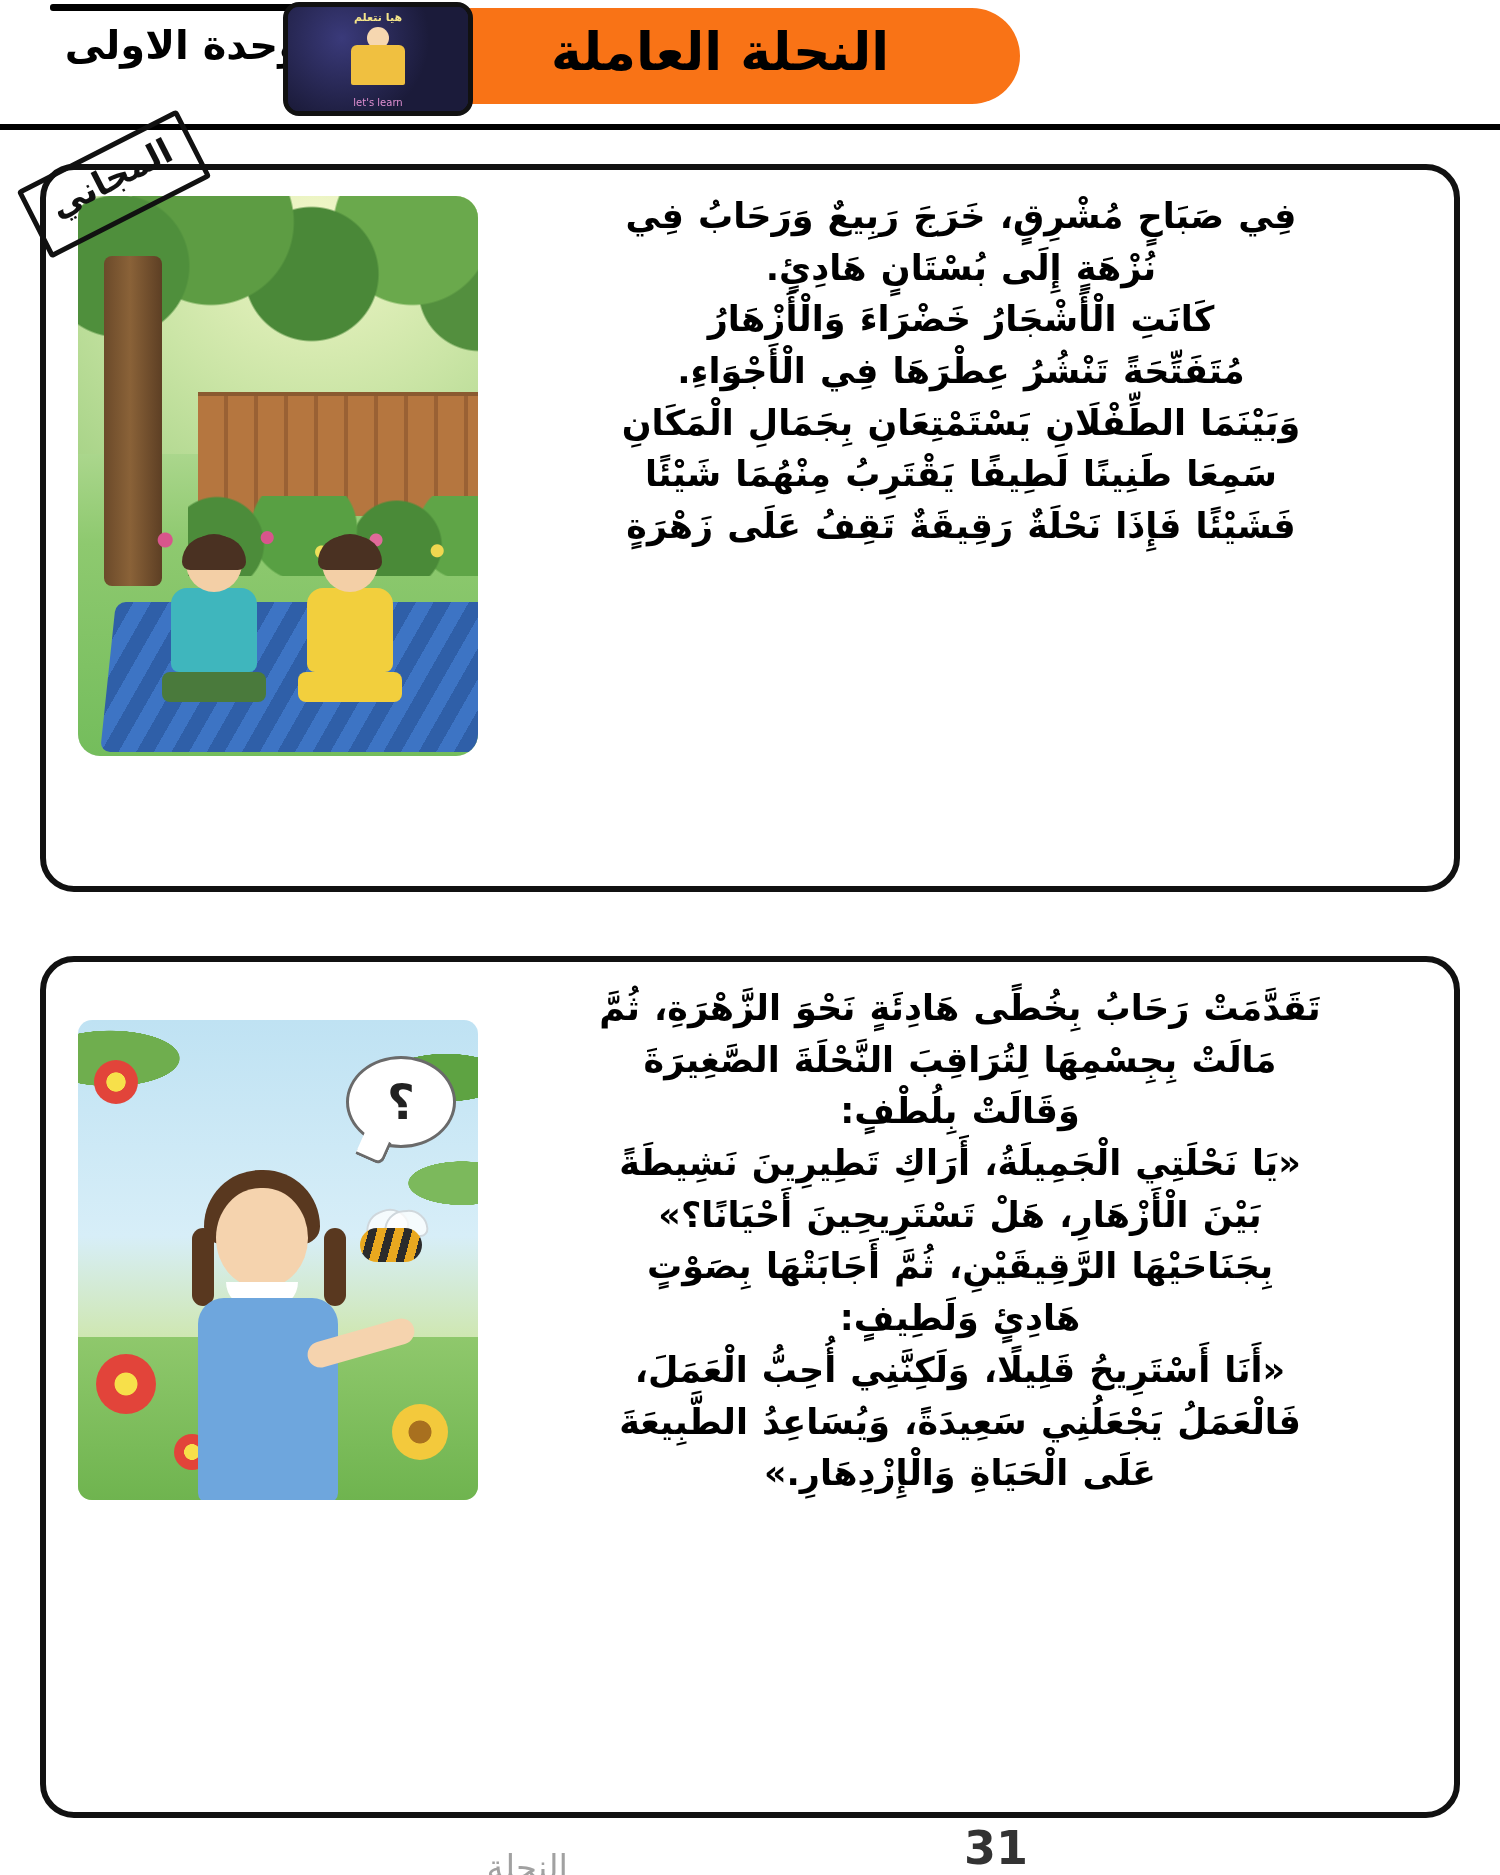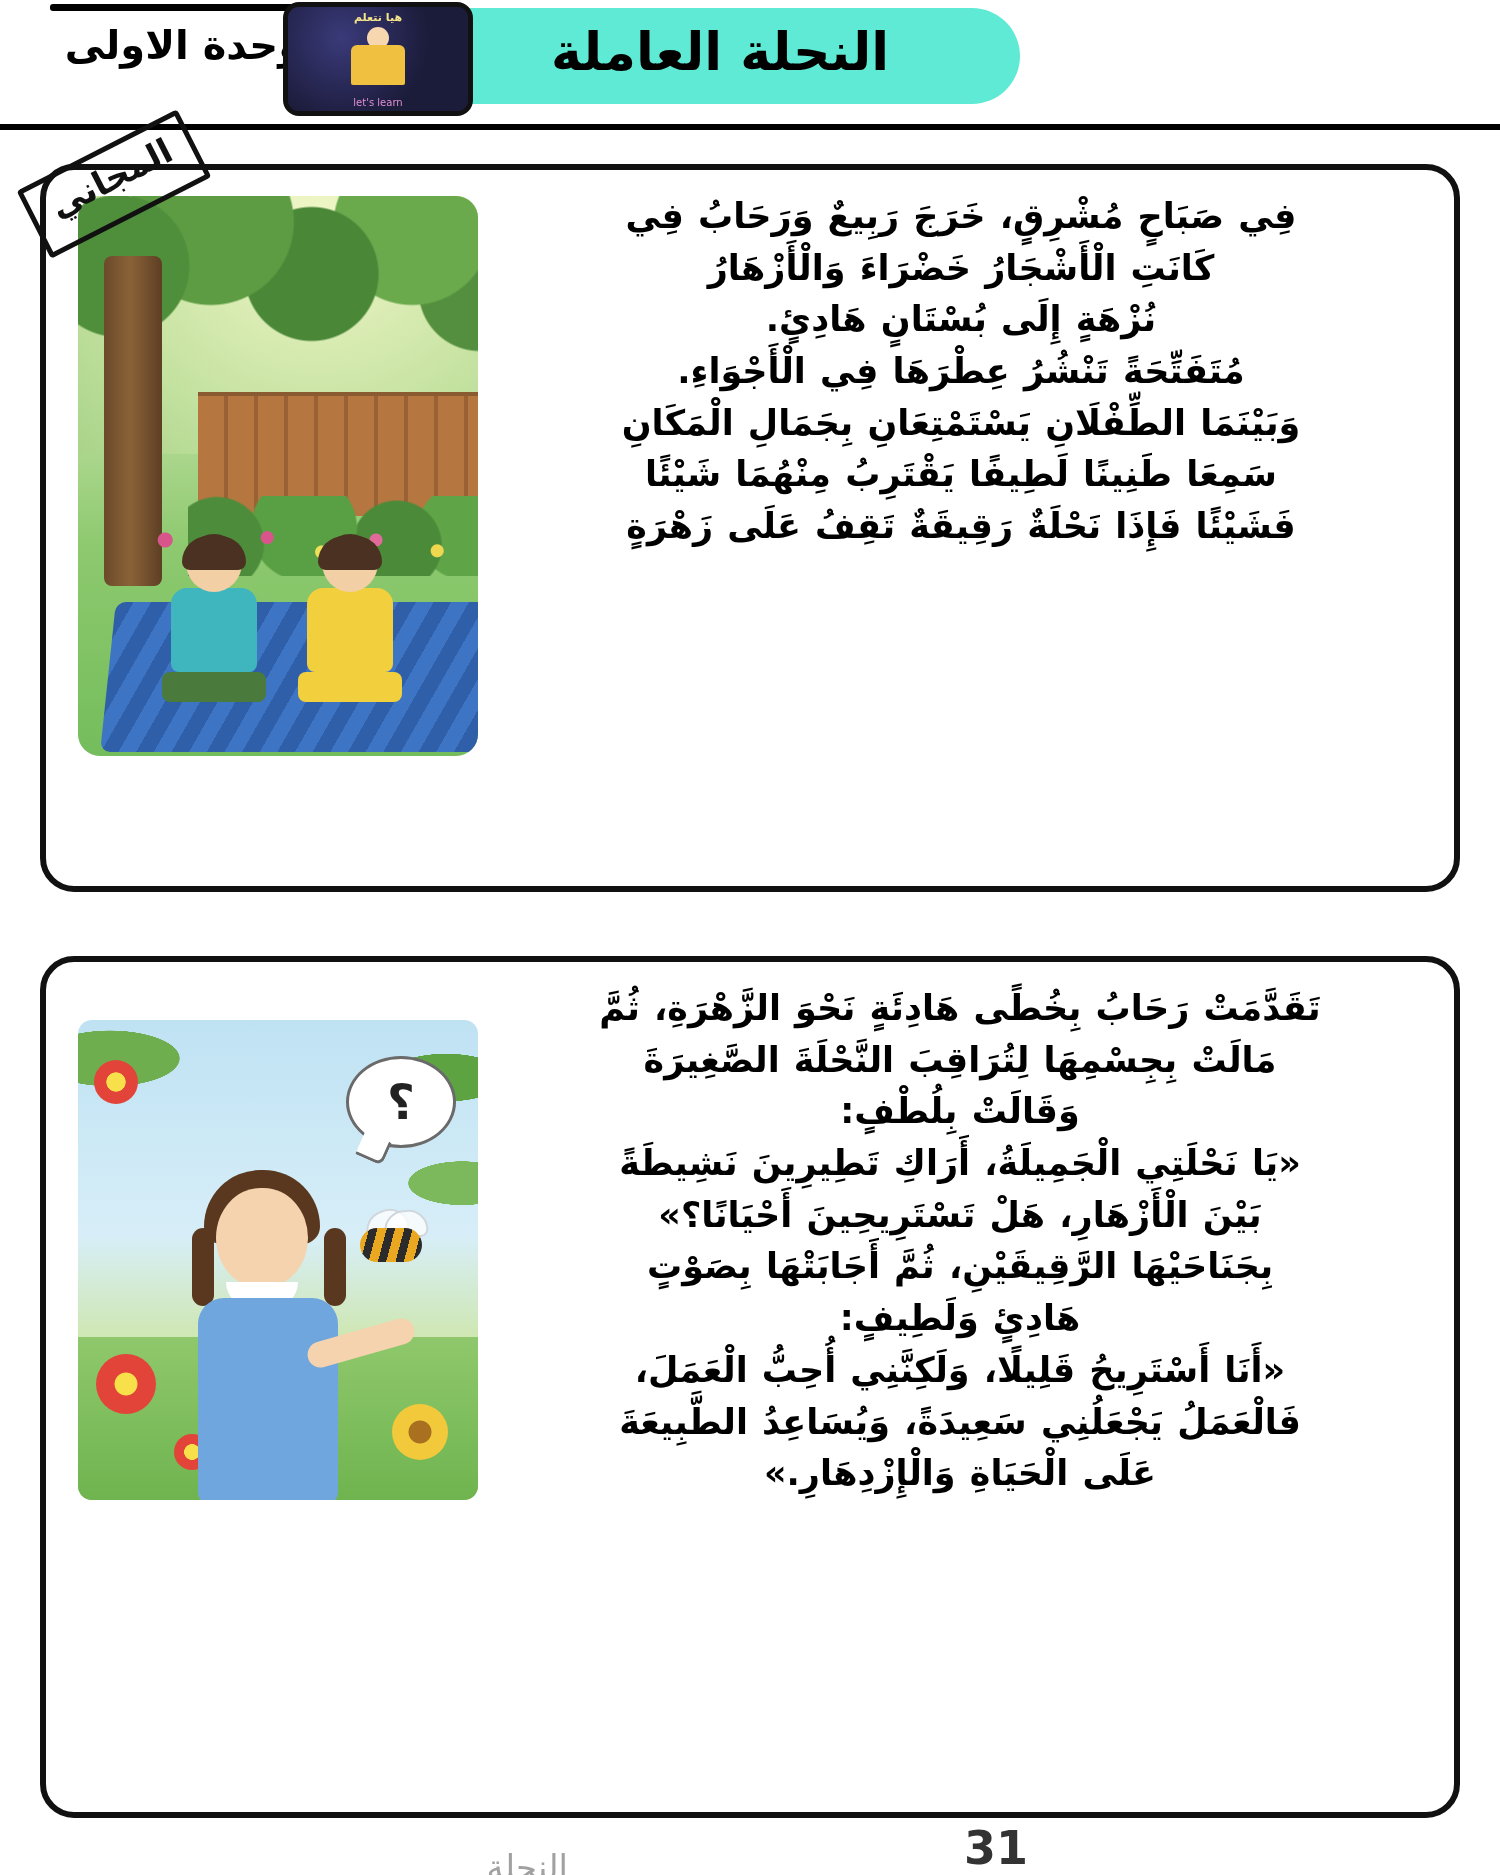--- a/index.html
+++ b/index.html
@@ -46,21 +46,21 @@
     font-weight: bold;
     letter-spacing: -1px;
     white-space: nowrap;
   }
   .title-pill {
     position: absolute;
     top: 8px;
     right: 480px;
     width: 600px;
     height: 96px;
-    background: #5eead4;
+    background: #f97316;
     border-radius: 48px;
     display: flex;
     align-items: center;
     justify-content: center;
   }
   .title-pill .title-text {
     font-size: 52px;
     font-weight: bold;
     padding-bottom: 8px;
   }
@@ -521,22 +521,22 @@
                 <div class="hair"></div>
               </div>
             <div class="body"></div>
             <div class="legs"></div>
           </div>
         </div>
       </div>
 
       <div class="story-text">
         <p>فِي صَبَاحٍ مُشْرِقٍ، خَرَجَ رَبِيعٌ وَرَحَابُ فِي</p>
+        <p>نُزْهَةٍ إِلَى بُسْتَانٍ هَادِئٍ.</p>
         <p>كَانَتِ الْأَشْجَارُ خَضْرَاءَ وَالْأَزْهَارُ</p>
-        <p>نُزْهَةٍ إِلَى بُسْتَانٍ هَادِئٍ.</p>
         <p>مُتَفَتِّحَةً تَنْشُرُ عِطْرَهَا فِي الْأَجْوَاءِ.</p>
         <p>وَبَيْنَمَا الطِّفْلَانِ يَسْتَمْتِعَانِ بِجَمَالِ الْمَكَانِ</p>
         <p>سَمِعَا طَنِينًا لَطِيفًا يَقْتَرِبُ مِنْهُمَا شَيْئًا</p>
         <p>فَشَيْئًا فَإِذَا نَحْلَةٌ رَقِيقَةٌ تَقِفُ عَلَى زَهْرَةٍ</p>
       </div>
     </div>
   </div>
 
   <div class="panel panel-2">
     <div class="panel-body">

